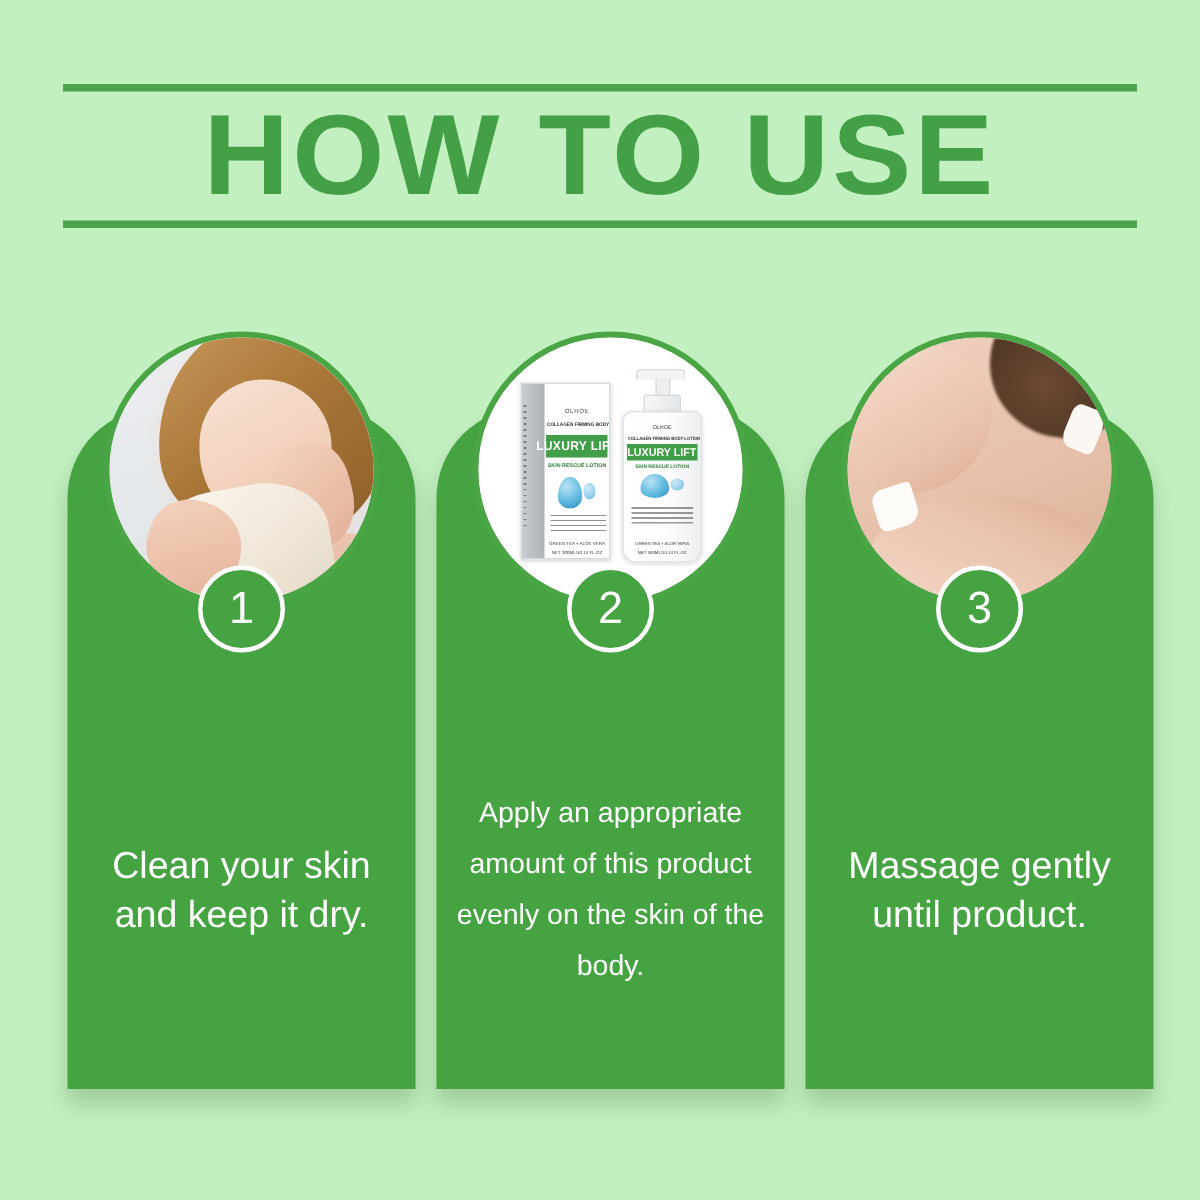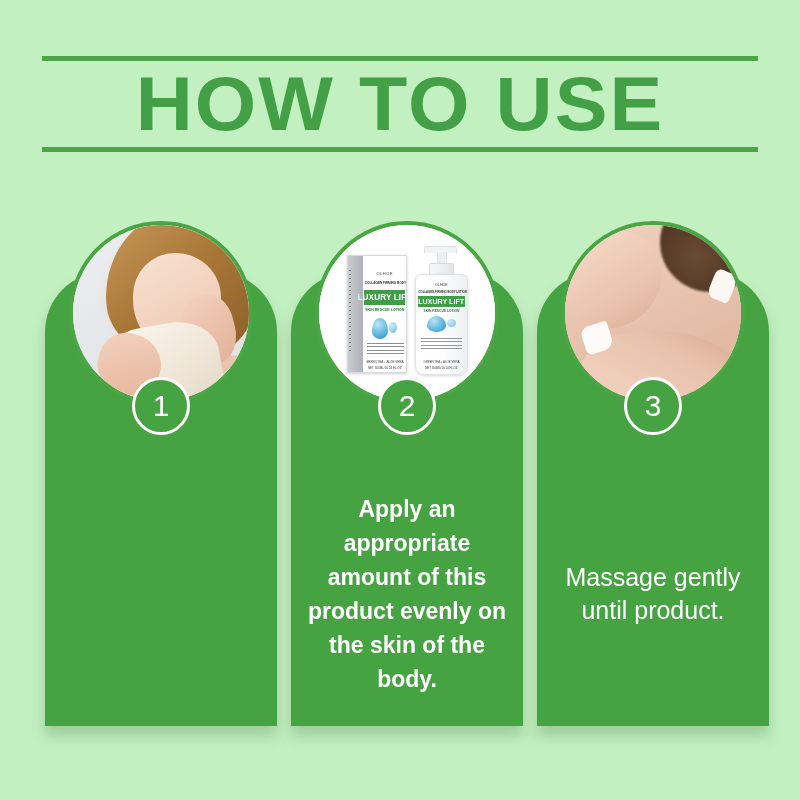--- a/index.html
+++ b/index.html
@@ -352,21 +352,21 @@
     display: flex;
     align-items: center;
     justify-content: center;
     text-align: center;
     color: #ffffff;
     font-size: 25px;
     line-height: 33px;
     padding: 0 4px;
     box-sizing: border-box;
   }
-  .caption.tall { font-size: 23px; line-height: 34px; font-weight: bold; }
+  .caption.tall { font-size: 19px; line-height: 34px; }
 </style>
 </head>
 <body>
 
 <div class="page">
 
   <div class="header">
     <div class="rule rule-top"></div>
     <div class="page-title">HOW TO USE</div>
     <div class="rule rule-bottom"></div>
@@ -381,20 +381,21 @@
           <div class="ph1-hair"></div>
           <div class="ph1-face"></div>
           <div class="ph1-neck"></div>
           <div class="ph1-shoulder"></div>
           <div class="ph1-hand-b"></div>
           <div class="ph1-towel"></div>
           <div class="ph1-hand-a"></div>
         </div>
       </div>
       <div class="step-badge">1</div>
+      <div class="caption">Clean your skin and keep it dry.</div>
     </div>
 
     <div class="card card-2">
       <div class="circle-wrap">
         <div class="photo-circle">
           <div class="ph2-bg"></div>
 
           <div class="box">
             <div class="box-side">
               <div class="box-side-lines"></div>

